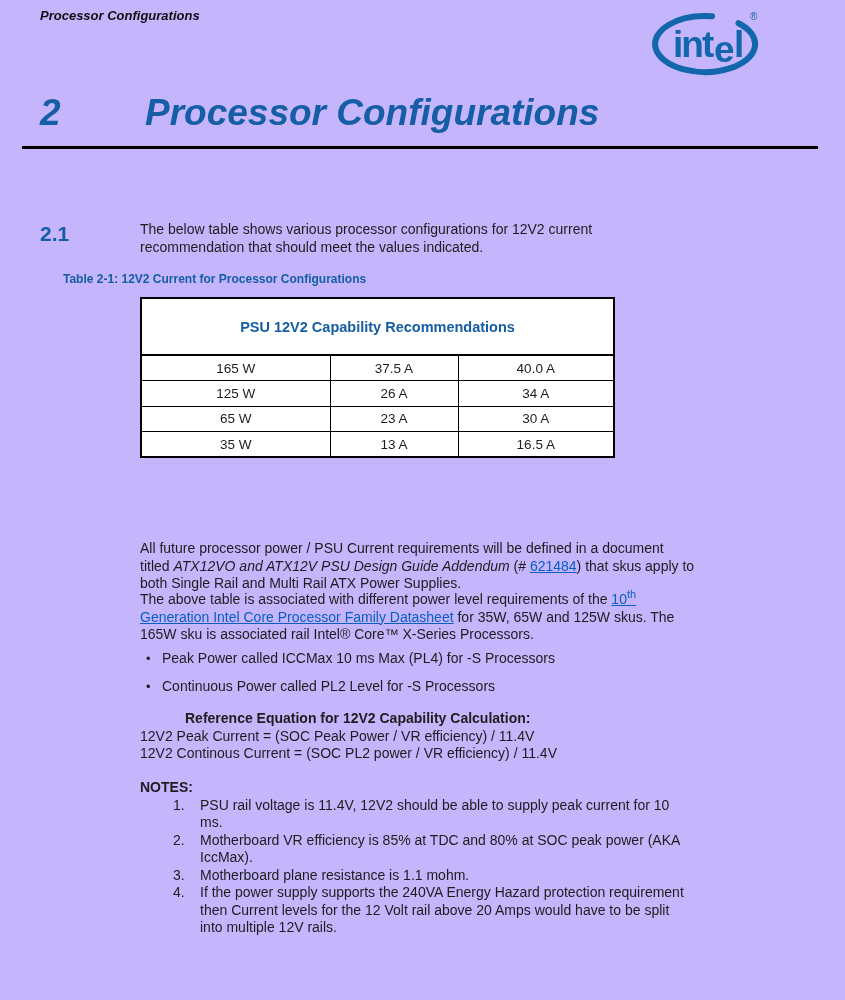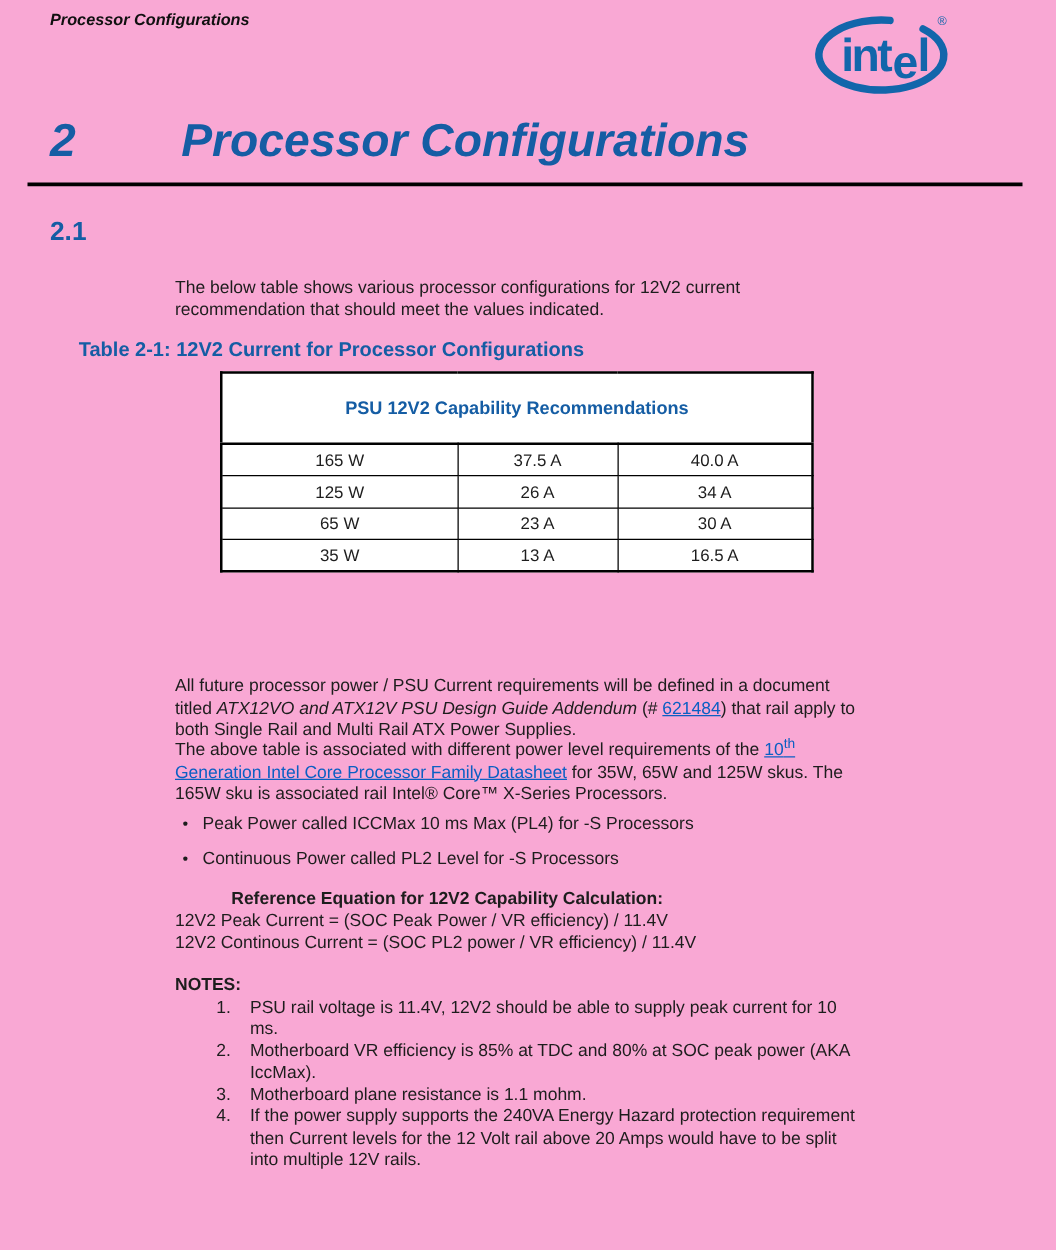--- a/index.html
+++ b/index.html
@@ -1,42 +1,42 @@
 <!DOCTYPE html>
 <html><head>
 <meta charset="utf-8">
 <style>
   * { margin:0; padding:0; box-sizing:border-box; }
   html,body { background:#e9e9e9; }
   .page {
-    position:relative; width:845px; height:1000px; background:#f9a8d4;
+    position:relative; width:845px; height:1000px; background:#c4b5fd;
     font-family:"Liberation Sans","DejaVu Sans",sans-serif; color:#1d1d1d;
     margin:0 auto; overflow:hidden;
   }
   .abs { position:absolute; }
   .running-header { left:40px; top:8px; font-size:13px; font-weight:bold; font-style:italic; color:#101010; }
   .logo-wrap { left:651px; top:6px; width:112px; height:76px; }
 
   .chapter { left:40px; top:92px; display:flex; align-items:baseline;
              color:#155da4; font-weight:bold; font-style:italic; font-size:37px; white-space:nowrap; }
   .chapter-num { width:105px; flex:0 0 105px; }
   .rule { left:22px; top:146px; width:796px; height:3px; background:#000; }
 
   .section { left:40px; top:174px; display:flex; align-items:baseline;
              color:#155da4; font-weight:bold; font-size:22px; white-space:nowrap; }
-  .section-num { width:105px; flex:0 0 105px; font-size:21px; }
+  .section-num { width:105px; flex:0 0 105px; font-size:21px;margin-top:48px; }
 
   .body-text { font-size:14px; line-height:17.5px; }
   .line { white-space:nowrap; }
 
   .intro { left:140px; top:221px; }
-  .caption { left:63px; top:272px; color:#155da4; font-weight:bold; font-size:16px; white-space:nowrap; }
+  .caption { left:63px; top:272px; color:#155da4; font-weight:bold; font-size:12px; white-space:nowrap; }
 
   .tablewrap { left:140px; top:297px; }
-  table.psu { border-collapse:collapse; width:473px; table-layout:fixed; background:#fff; border:2px solid #000;margin-left:36px; }
+  table.psu { border-collapse:collapse; width:473px; table-layout:fixed; background:#fff; border:2px solid #000; }
   table.psu td, table.psu th { border:1px solid #000; text-align:center; vertical-align:middle; }
   .t-title { height:57px; color:#155da4; font-weight:bold; font-size:14.5px; border-bottom:2px solid #000 !important; }
   .t-colhead th { height:44px; color:#155da4; font-weight:bold; font-size:14px; line-height:16px;
                   border-bottom:2px solid #000 !important; padding:0 14px; }
   .t-data td { height:25.5px; font-size:13.5px; color:#1d1d1d; }
 
   .para1 { left:140px; top:540px; }
   .para2 { left:140px; top:591px; }
   .italic { font-style:italic; }
   a.doclink { color:#0b5fc3; text-decoration:underline; cursor:pointer; }
@@ -117,21 +117,21 @@
           <td>35 W</td>
           <td>13 A</td>
           <td>16.5 A</td>
         </tr>
       </tbody>
     </table>
   </div>
 
   <div class="abs para1 body-text">
     <div class="line">All future processor power / PSU Current requirements will be defined in a document</div>
-    <div class="line"><span>titled </span><span class="italic">ATX12VO and ATX12V PSU Design Guide Addendum</span><span> (# </span><a class="doclink">621484</a><span>) that rail apply to</span></div>
+    <div class="line"><span>titled </span><span class="italic">ATX12VO and ATX12V PSU Design Guide Addendum</span><span> (# </span><a class="doclink">621484</a><span>) that skus apply to</span></div>
     <div class="line">both Single Rail and Multi Rail ATX Power Supplies.</div>
   </div>
 
   <div class="abs para2 body-text">
     <div class="line"><span>The above table is associated with different power level requirements of the </span><a class="doclink"><span>10</span><sup>th</sup></a></div>
     <div class="line"><a class="doclink">Generation Intel Core Processor Family Datasheet</a><span> for 35W, 65W and 125W skus. The</span></div>
     <div class="line">165W sku is associated rail Intel® Core™ X-Series Processors.</div>
   </div>
 
   <div class="abs bullets body-text">

